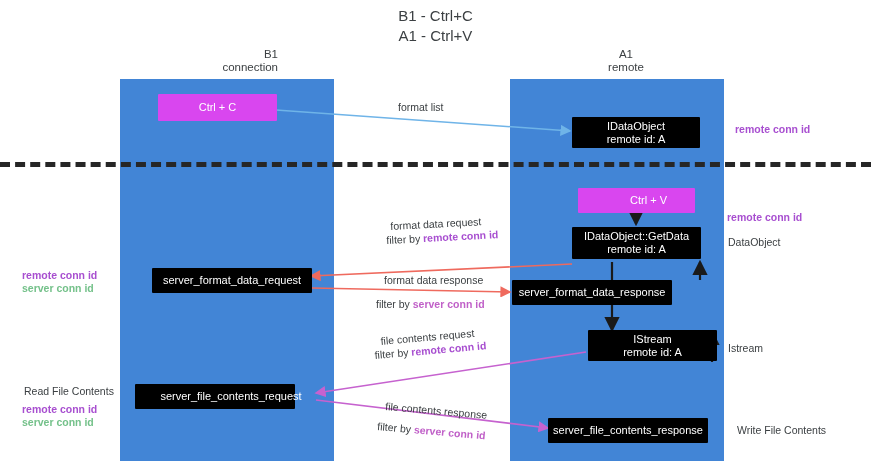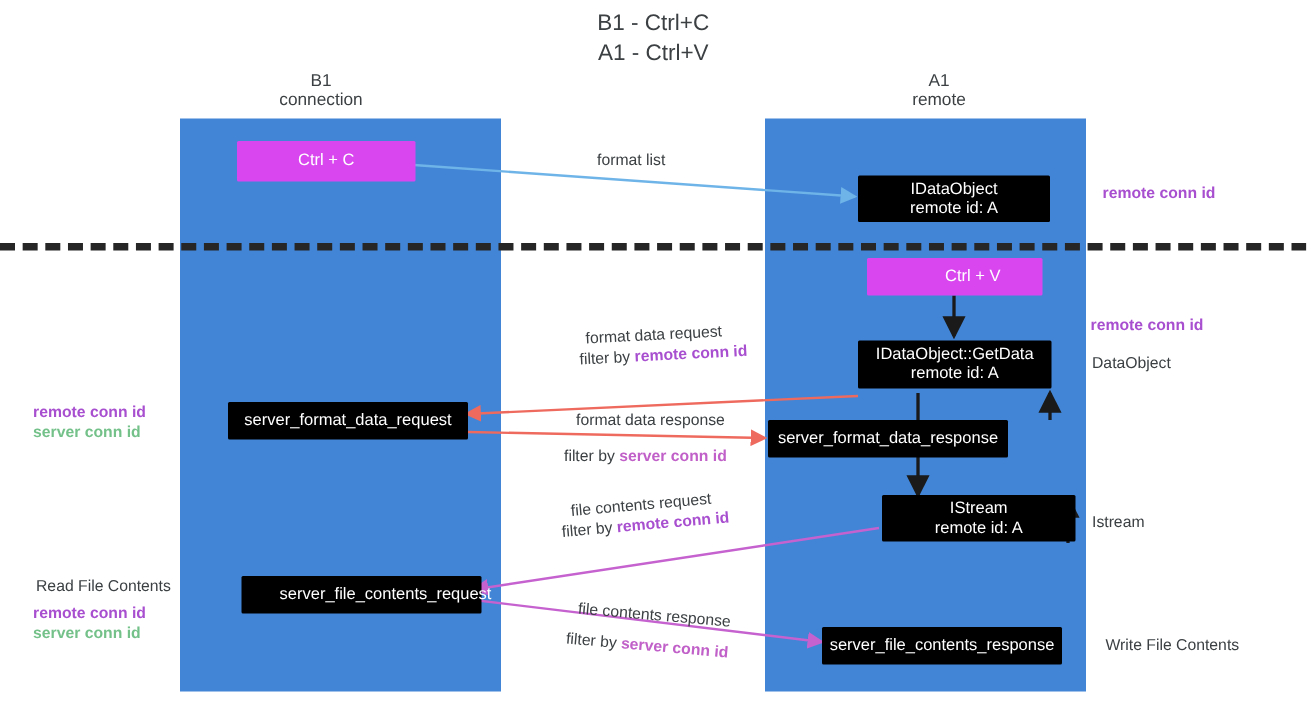--- a/index.html
+++ b/index.html
@@ -89,21 +89,21 @@
   }
 </style>
 </head>
 <body>
 
 <div id="canvas">
 
   <div class="title">B1 - Ctrl+C
 A1 - Ctrl+V</div>
 
-  <div class="col-header" style="left:140px; top:48px; width:148px;">B1
+  <div class="col-header" style="left:130px; top:48px; width:148px;text-align:right;">B1
 connection</div>
   <div class="col-header" style="left:552px; top:48px; width:148px;">A1
 remote</div>
 
   <div class="lane" style="left:120px; top:79px; width:214px; height:382px;"></div>
   <div class="lane" style="left:510px; top:79px; width:214px; height:382px;"></div>
 
   <svg class="arrows" viewBox="0 0 871 467">
     <defs>
       <marker id="ah-blue" markerWidth="7" markerHeight="7" refX="6" refY="3.5" orient="auto">
@@ -139,33 +139,33 @@
     <line x1="316" y1="400" x2="548" y2="428" stroke="#c662cf" stroke-width="1.6" marker-end="url(#ah-pink)"></line>
   </svg>
 
   <div class="divider" style="top:162px;"></div>
 
   <div class="node green" style="left:158px; top:94px; width:119px; height:27px;">Ctrl + C</div>
 
   <div class="node orange" style="left:572px; top:117px; width:128px; height:31px;">IDataObject
 remote id: A</div>
 
-  <div class="node green" style="left:578px; top:172px; width:117px; height:25px;padding-left:24px;">Ctrl + V</div>
+  <div class="node green" style="left:578px; top:188px; width:117px; height:25px;padding-left:24px;">Ctrl + V</div>
 
   <div class="node orange" style="left:572px; top:227px; width:129px; height:32px;">IDataObject::GetData
 remote id: A</div>
 
   <div class="node orange" style="left:512px; top:280px; width:160px; height:25px;">server_format_data_response</div>
 
   <div class="node orange" style="left:152px; top:268px; width:160px; height:25px;">server_format_data_request</div>
 
   <div class="node orange" style="left:588px; top:330px; width:129px; height:31px;">IStream
 remote id: A</div>
 
-  <div class="node orange" style="left:161px; top:384px; width:160px; height:25px;padding-left:32px;">server_file_contents_request</div>
+  <div class="node orange" style="left:135px; top:384px; width:160px; height:25px;padding-left:32px;">server_file_contents_request</div>
 
   <div class="node orange" style="left:548px; top:418px; width:160px; height:25px;">server_file_contents_response</div>
 
   <div class="edge-label" style="left:398px; top:100px;">format list</div>
 
   <div class="edge-label" style="left:390px; top:219px; transform:rotate(-3deg); transform-origin:left top;">
     <span>format data request</span>
   </div>
   <div class="edge-label" style="left:386px; top:233px; transform:rotate(-3deg); transform-origin:left top;">
     <span>filter by </span><span class="hl-purple">remote conn id</span>

